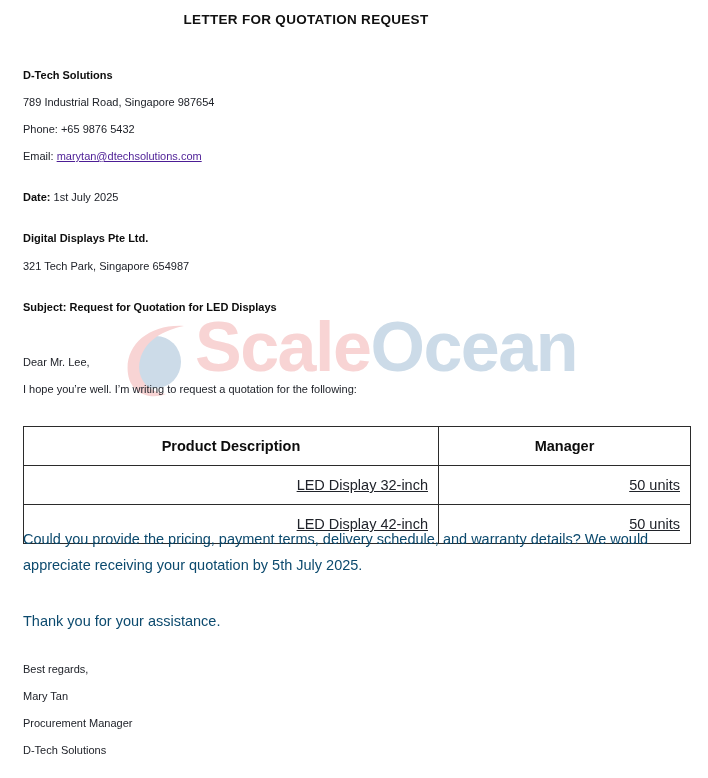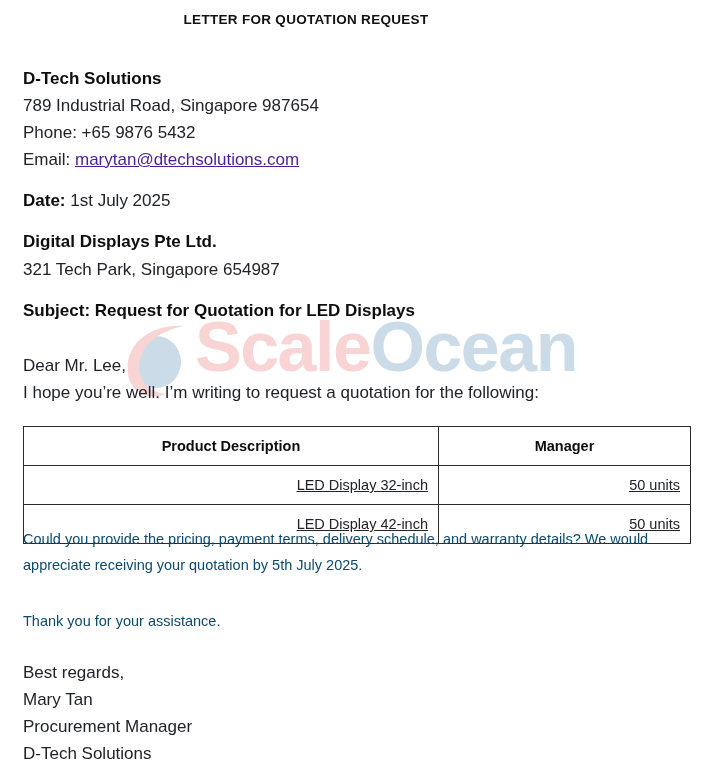--- a/index.html
+++ b/index.html
@@ -72,21 +72,21 @@
     text-align: center;
     font-size: 13.5px;
     font-weight: 700;
     letter-spacing: 0.3px;
     color: #111111;
   }
 
   .line {
     position: absolute;
     left: 23px;
-    font-size: 17px;
+    font-size: 11px;
     line-height: 1;
     color: #20232a;
     white-space: nowrap;
   }
   .line.bold {
     font-weight: 700;
     color: #0d0d0d;
   }
   .line .bold-inline {
     font-weight: 700;

